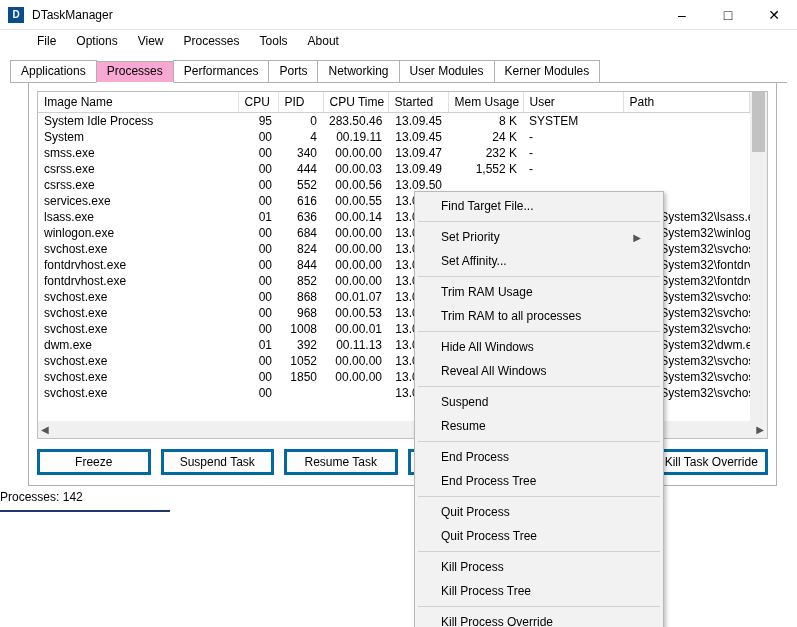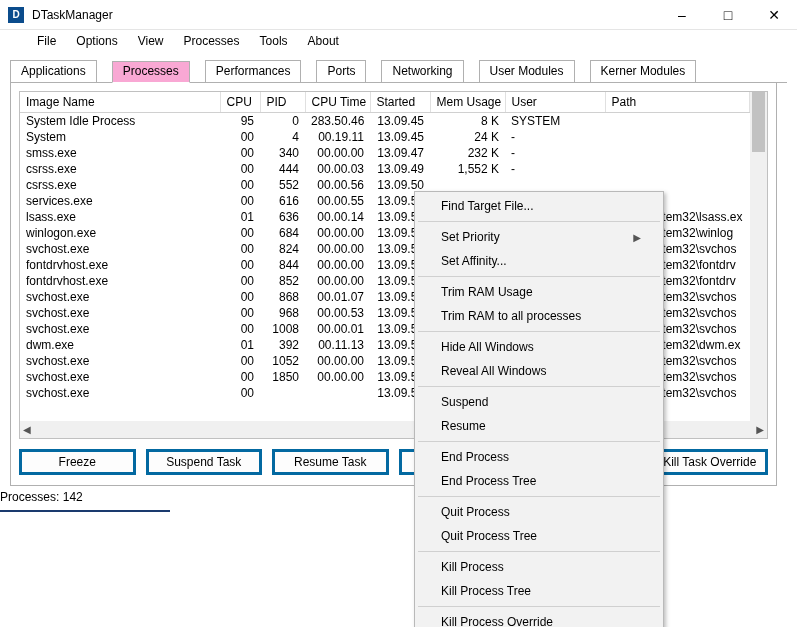--- a/index.html
+++ b/index.html
@@ -13,26 +13,26 @@
 .titlebar .win-btns { display: flex; height: 100%; }
 .titlebar .win-btn { width: 46px; display: flex; align-items: center; justify-content: center; font-size: 14px; cursor: default; }
 
 
 .menubar { height: 22px; display: flex; align-items: center; padding-left: 4px; font-size: 12px; margin-left: 23px; }
 .menubar .menu-item { padding: 2px 10px; cursor: default; }
 
 
 .tabs-wrap { padding: 8px 10px 0 10px; }
 .tabs { display: flex; border-bottom: 1px solid #b0b0b0; height: 23px; }
-.tab { padding: 3px 10px 3px 10px; border: 1px solid #b0b0b0; border-bottom: none; margin-right: 16px; background: #fff; position: relative; font-size: 12px; cursor: default; white-space: nowrap; }
+.tab { padding: 3px 10px 3px 10px; border: 1px solid #b0b0b0; border-bottom: none; margin-right: 0; background: #fff; position: relative; font-size: 12px; cursor: default; white-space: nowrap; }
 .tab + .tab { margin-left: -1px; }
 .tab.active { background: #f9a8d4; border-bottom: 1px solid #fff; top: 1px; z-index: 2; padding-top: 2px; }
 
 
-.content-frame { margin: 0 10px 0 0; border: 1px solid #b0b0b0; border-top: none; padding: 8px 8px 0 8px; background: #fff; }
+.content-frame { margin: 0 10px 0 18px; border: 1px solid #b0b0b0; border-top: none; padding: 8px 8px 0 8px; background: #fff; }
 .table-wrap { border: 1px solid #c0c0c0; height: 348px; overflow: hidden; position: relative; }
 .table-scroll-v { position: absolute; right: 0; top: 0; bottom: 17px; width: 17px; background: #f0f0f0; }
 .table-scroll-v .thumb { position: absolute; top: 0; left: 2px; right: 2px; height: 60px; background: #c2c2c2; }
 .table-scroll-h { position: absolute; left: 0; right: 0; bottom: 0; height: 17px; background: #f0f0f0; display:flex; align-items:center; justify-content:space-between; padding:0 3px; }
 .table-scroll-h .arrow { font-size:10px; color:#555; }
 
 table { border-collapse: collapse; width: calc(100% - 17px); table-layout: fixed; }
 th { text-align: left; font-weight: normal; background: #fff; border-right: 1px solid #e0e0e0; border-bottom: 1px solid #d0d0d0; padding: 3px 6px; font-size: 12px; white-space: nowrap; overflow: hidden; }
 td { padding: 1px 6px; font-size: 12px; white-space: nowrap; overflow: hidden; text-overflow: clip; }
 tr.selected td { background: #0078d7; color: #fff; }

